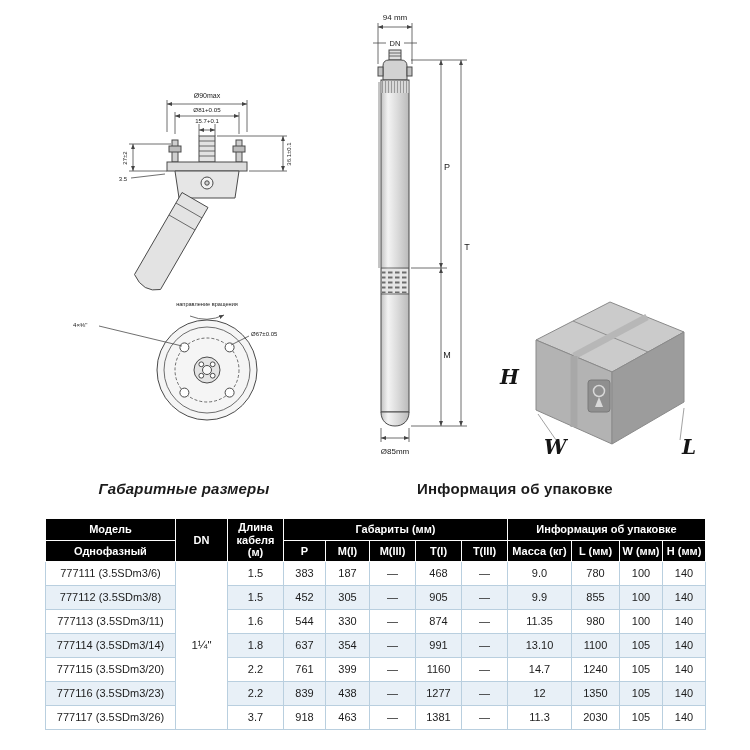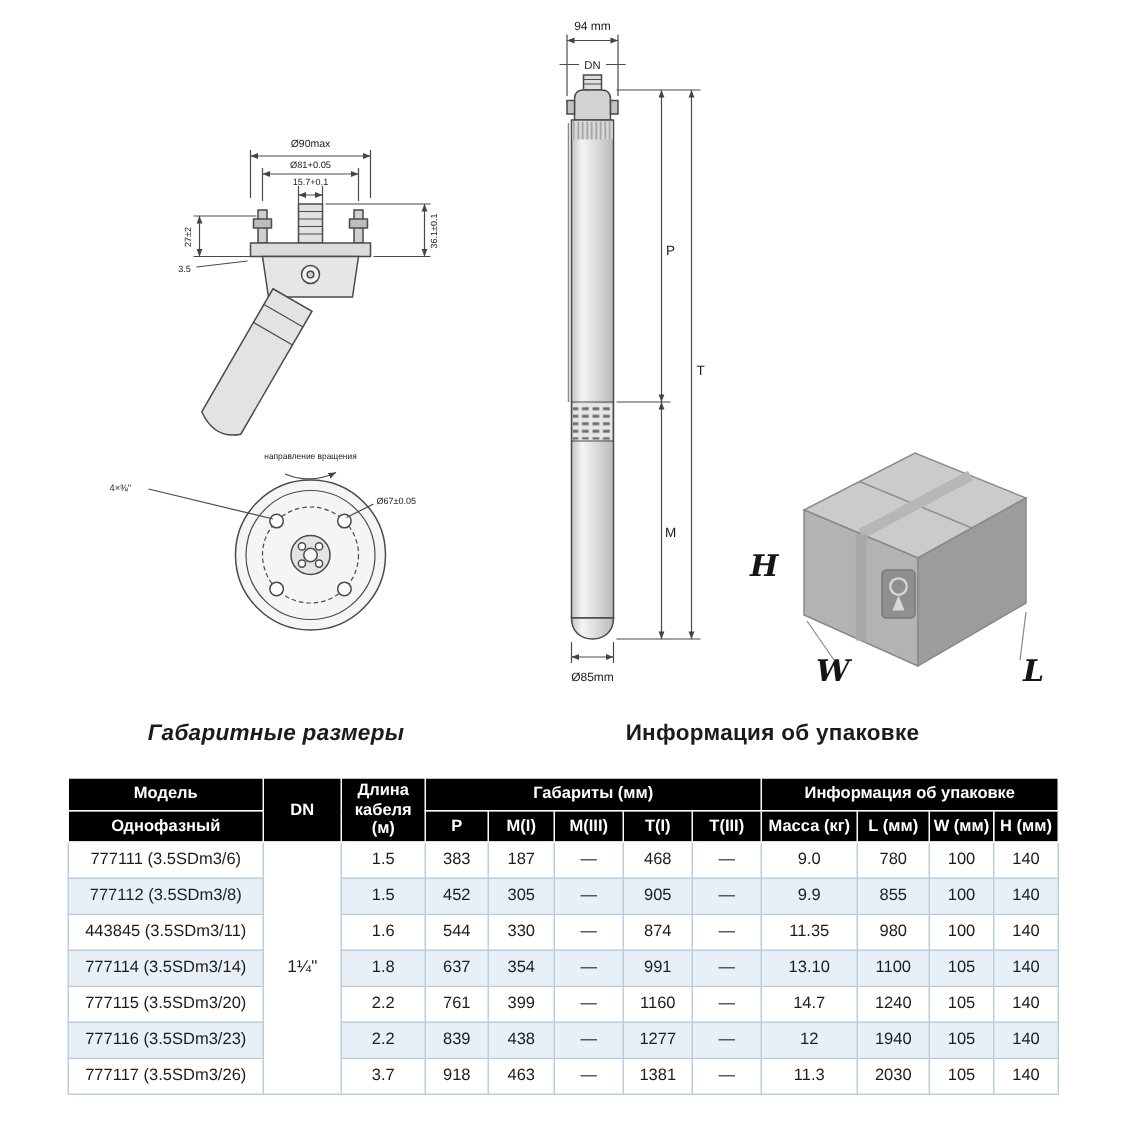--- a/index.html
+++ b/index.html
@@ -255,21 +255,21 @@
         <td>305</td>
         <td>—</td>
         <td>905</td>
         <td>—</td>
         <td>9.9</td>
         <td>855</td>
         <td>100</td>
         <td>140</td>
       </tr>
       <tr>
-        <td>443845 (3.5SDm3/11)</td>
+        <td>777113 (3.5SDm3/11)</td>
         <td>1.6</td>
         <td>544</td>
         <td>330</td>
         <td>—</td>
         <td>874</td>
         <td>—</td>
         <td>11.35</td>
         <td>980</td>
         <td>100</td>
         <td>140</td>
@@ -302,21 +302,21 @@
       </tr>
       <tr>
         <td>777116 (3.5SDm3/23)</td>
         <td>2.2</td>
         <td>839</td>
         <td>438</td>
         <td>—</td>
         <td>1277</td>
         <td>—</td>
         <td>12</td>
-        <td>1940</td>
+        <td>1350</td>
         <td>105</td>
         <td>140</td>
       </tr>
       <tr>
         <td>777117 (3.5SDm3/26)</td>
         <td>3.7</td>
         <td>918</td>
         <td>463</td>
         <td>—</td>
         <td>1381</td>

